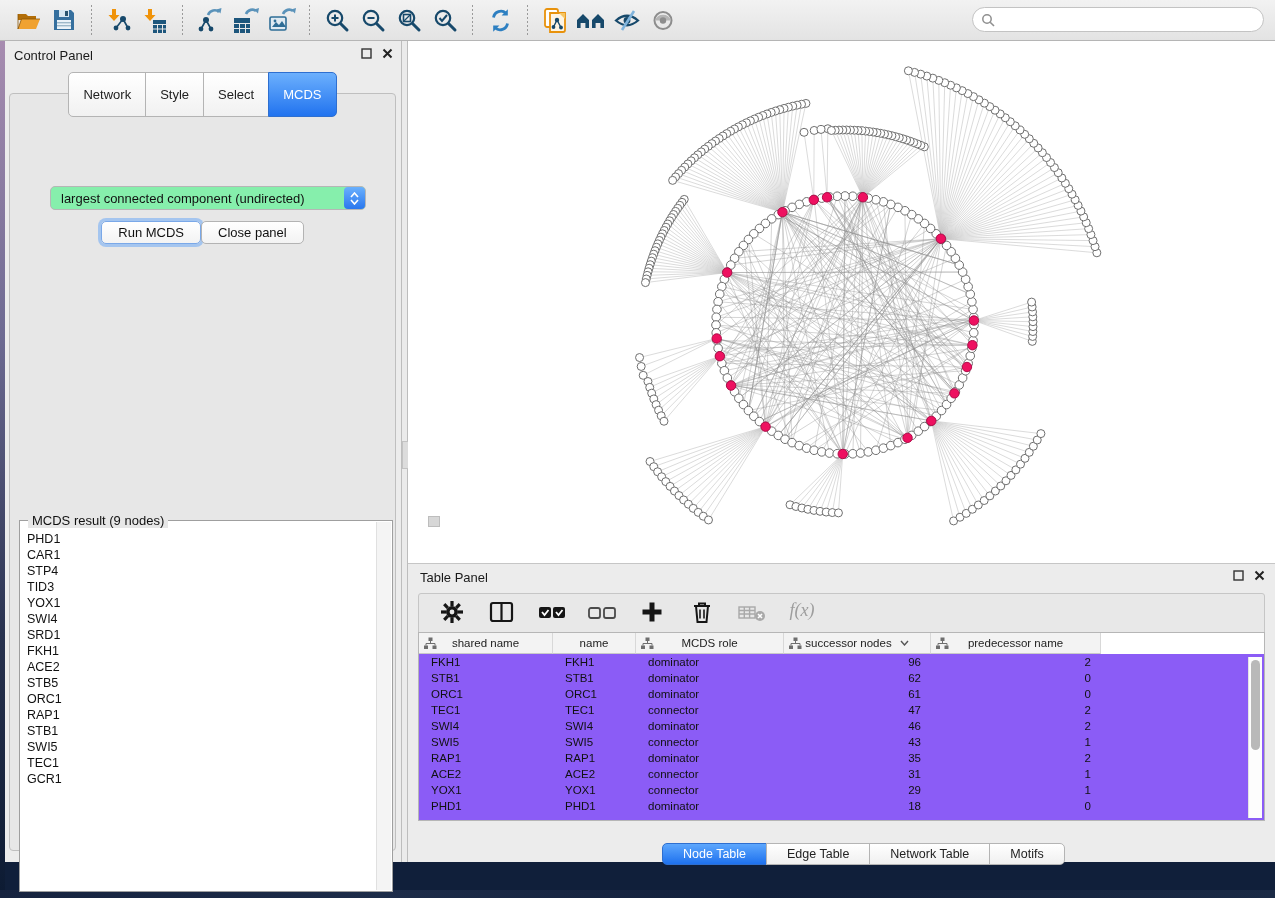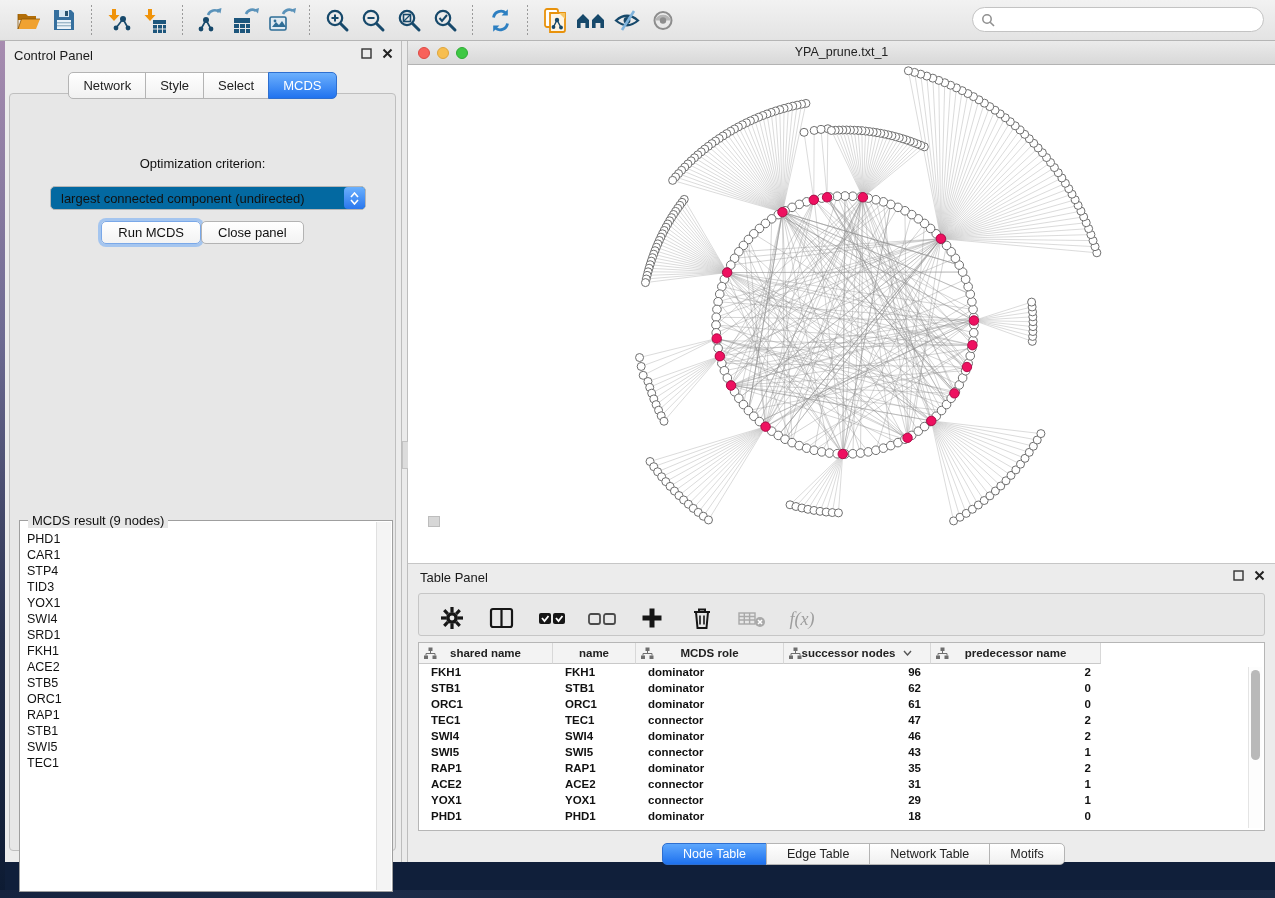--- a/index.html
+++ b/index.html
@@ -21,28 +21,28 @@
     border:1px solid #c3c3c3;border-radius:13px;display:flex;align-items:center;box-sizing:border-box;}
   .searchbox svg{margin-left:8px;}
   .searchbox input{border:none;outline:none;background:transparent;flex:1;height:18px;font-size:12px;padding:0 8px 0 4px;}
 
   
   .cpanel{position:absolute;left:5px;top:41px;width:396px;height:821px;background:#ececec;}
   .cpanel-title{position:absolute;left:9px;top:7px;font-size:13px;color:#1a1a1a;}
   .panel-controls{position:absolute;right:8px;top:7px;display:flex;gap:10px;align-items:center;}
   .ctab-row{position:absolute;left:0;top:31px;width:100%;display:flex;justify-content:center;z-index:2;}
   .ctab{font-size:13px;color:#222;background:linear-gradient(#ffffff,#f1f1f1);border:1px solid #b4b4b4;
-    padding:5px 14px;margin-left:-1px;cursor:default;}
+    padding:14px 14px;margin-left:-1px;cursor:default;}
   .ctab:first-child{border-radius:5px 0 0 5px;}
   .ctab:last-child{border-radius:0 5px 5px 0;}
   .ctab.sel{background:linear-gradient(#6cb0fd,#2173ef);color:#fff;border-color:#2e6fd0;}
   .cbody{position:absolute;left:4px;top:52px;width:387px;height:758px;background:#e7e7e7;
     border:1px solid #bfbfbf;border-radius:4px;box-sizing:border-box;}
   .opt-label{position:absolute;left:0;top:62px;width:100%;text-align:center;font-size:13px;color:#111;}
-  .dropdown{position:absolute;left:40px;top:92px;width:316px;height:24px;background:#0369a1;
+  .dropdown{position:absolute;left:40px;top:92px;width:316px;height:24px;background:#86efac;
     border:1px solid #b6b6b6;border-radius:5px;box-sizing:border-box;display:flex;align-items:center;}
   .dropdown .dd-text{flex:1;font-size:13px;color:#111;padding-left:10px;white-space:nowrap;}
   .dd-stepper{width:21px;height:22px;border-radius:4px;margin-right:0px;
     background:linear-gradient(#6ab0fd,#2a77ee);display:flex;flex-direction:column;align-items:center;justify-content:center;gap:1px;}
   .btn-row{position:absolute;left:0;top:127px;width:100%;display:flex;justify-content:center;}
   .pbtn{font-size:13px;color:#111;background:linear-gradient(#ffffff,#f3f3f3);
     border:1px solid #b3b3b3;border-radius:5px;padding:3px 16px;height:23px;box-sizing:border-box;}
   .pbtn.focus{box-shadow:0 0 0 3px rgba(110,170,245,.55);border-color:#7aa8e8;}
   .groupbox{position:absolute;left:9px;top:426px;width:374px;height:372px;background:#fff;
     border:1px solid #9f9f9f;box-sizing:border-box;}
@@ -65,23 +65,23 @@
   .net-title{position:absolute;left:0;top:4px;width:100%;text-align:center;font-size:12.5px;color:#222;}
   .net-canvas{position:absolute;left:0;top:24px;width:867px;height:498px;background:#fff;}
   .hgrip{position:absolute;left:428px;top:516px;width:10px;height:9px;background:#d7d7d7;border:1px solid #bdbdbd;}
 
   
   .tpanel{position:absolute;left:408px;top:563px;width:867px;height:299px;background:#ececec;border-top:1px solid #c6c6c6;box-sizing:border-box;}
   .tpanel-title{position:absolute;left:12px;top:6px;font-size:13px;color:#1a1a1a;}
   .tpanel .panel-controls{right:10px;top:6px;}
   .ttoolbar{position:absolute;left:10px;top:29px;width:847px;height:43px;background:#e8e8e8;
     border:1px solid #c6c6c6;border-radius:3px;box-sizing:border-box;display:flex;align-items:center;padding-left:16px;}
-  .ttool{width:34px;height:30px;display:flex;align-items:flex-end;justify-content:center;margin-right:16px;}
+  .ttool{width:34px;height:30px;display:flex;align-items:flex-start;justify-content:center;margin-right:16px;}
   .fx{font-family:"Liberation Serif","DejaVu Serif",serif;font-style:italic;font-size:18px;color:#9d9d9d;}
-  .ntable{position:absolute;left:10px;top:78px;width:847px;height:189px;background:#ffffff;border:1px solid #b6b6b6;box-sizing:border-box;overflow:hidden;font-weight:bold;}
+  .ntable{position:absolute;left:10px;top:68px;width:847px;height:189px;background:#8b5cf6;border:1px solid #b6b6b6;box-sizing:border-box;overflow:hidden;}
   .thead{display:grid;grid-template-columns:134px 83px 148px 147px 170px 1fr;height:21px;}
   .th{background:#f3f3f3;border-right:1px solid #d8d8d8;border-bottom:1px solid #c9c9c9;
     display:flex;align-items:center;justify-content:center;gap:5px;font-size:11.5px;color:#222;position:relative;}
   .th .hicon{position:absolute;left:5px;top:4px;}
   .th.filler{background:#fff;border-right:none;border-bottom:none;}
   .trow{display:grid;grid-template-columns:134px 83px 148px 147px 170px 1fr;height:16px;line-height:16px;font-size:11.5px;color:#111;}
   .td{overflow:hidden;white-space:nowrap;}
   .td.l{padding-left:12px;}
   .td.r{text-align:right;padding-right:10px;}
   .tscroll{position:absolute;right:2px;top:24px;width:13px;bottom:2px;background:#fdfdfd;border-left:1px solid #e4e4e4;}
@@ -275,21 +275,20 @@
           <path d="M1.5 1.5l8 8m0-8l-8 8" stroke="#222" stroke-width="2"></path>
         </svg>
     </div>
     <div class="ctab-row">
         <div class="ctab">Network</div>
         <div class="ctab">Style</div>
         <div class="ctab">Select</div>
         <div class="ctab sel">MCDS</div>
       </div>
     <div class="cbody">
-      <div class="opt-label">Optimization criterion:</div>
       <div class="dropdown">
         <span class="dd-text">largest connected component (undirected)</span>
         <span class="dd-stepper">
           <svg width="9" height="6" viewBox="0 0 9 6">
               <path d="M1 5l3.5-4L8 5" fill="none" stroke="#fff" stroke-width="1.6"></path>
             </svg>
           <svg width="9" height="6" viewBox="0 0 9 6">
               <path d="M1 1l3.5 4L8 1" fill="none" stroke="#fff" stroke-width="1.6"></path>
             </svg>
         </span>
@@ -309,39 +308,32 @@
             <div class="mitem">SWI4</div>
             <div class="mitem">SRD1</div>
             <div class="mitem">FKH1</div>
             <div class="mitem">ACE2</div>
             <div class="mitem">STB5</div>
             <div class="mitem">ORC1</div>
             <div class="mitem">RAP1</div>
             <div class="mitem">STB1</div>
             <div class="mitem">SWI5</div>
             <div class="mitem">TEC1</div>
+            <div class="mitem">GCR1</div>
           </div>
         <div class="mscroll"></div>
       </div>
     </div>
   </div>
 
   <div class="vsplit">
       <div class="grip"></div>
     </div>
 
   <div class="netwin">
-    <div class="net-titlebar">
-      <div class="lights">
-        <span class="light" style="background:#f8615a;border:1px solid #dd4a44;box-sizing:border-box;"></span>
-        <span class="light" style="background:#f7be4f;border:1px solid #dfa53b;box-sizing:border-box;"></span>
-        <span class="light" style="background:#3ec843;border:1px solid #2fab35;box-sizing:border-box;"></span>
-      </div>
-      <div class="net-title">YPA_prune.txt_1</div>
-    </div>
     <svg class="net-canvas" viewBox="0 0 867 498">
         <line x1="374.4595589882225" y1="147.17405777901791" x2="397.9291600249407" y2="38.4182555722532" stroke="#c6c6c6" stroke-opacity="0.85" stroke-width="0.75"></line>
         <line x1="374.4595589882225" y1="147.17405777901791" x2="393.5174184960006" y2="39.241613736311166" stroke="#c6c6c6" stroke-opacity="0.85" stroke-width="0.75"></line>
         <line x1="374.4595589882225" y1="147.17405777901791" x2="389.1229767059985" y2="40.1528016086954" stroke="#c6c6c6" stroke-opacity="0.85" stroke-width="0.75"></line>
         <line x1="374.4595589882225" y1="147.17405777901791" x2="384.7475830031955" y2="41.15145666924798" stroke="#c6c6c6" stroke-opacity="0.85" stroke-width="0.75"></line>
         <line x1="374.4595589882225" y1="147.17405777901791" x2="380.3929781574856" y2="42.237181598600046" stroke="#c6c6c6" stroke-opacity="0.85" stroke-width="0.75"></line>
         <line x1="374.4595589882225" y1="147.17405777901791" x2="376.06089466782385" y2="43.40954443624727" stroke="#c6c6c6" stroke-opacity="0.85" stroke-width="0.75"></line>
         <line x1="374.4595589882225" y1="147.17405777901791" x2="371.7530560729431" y2="44.66807875240724" stroke="#c6c6c6" stroke-opacity="0.85" stroke-width="0.75"></line>
         <line x1="374.4595589882225" y1="147.17405777901791" x2="367.4711762656368" y2="46.01228383359043" stroke="#c6c6c6" stroke-opacity="0.85" stroke-width="0.75"></line>
         <line x1="374.4595589882225" y1="147.17405777901791" x2="363.216958810879" y2="47.441624881811634" stroke="#c6c6c6" stroke-opacity="0.85" stroke-width="0.75"></line>

